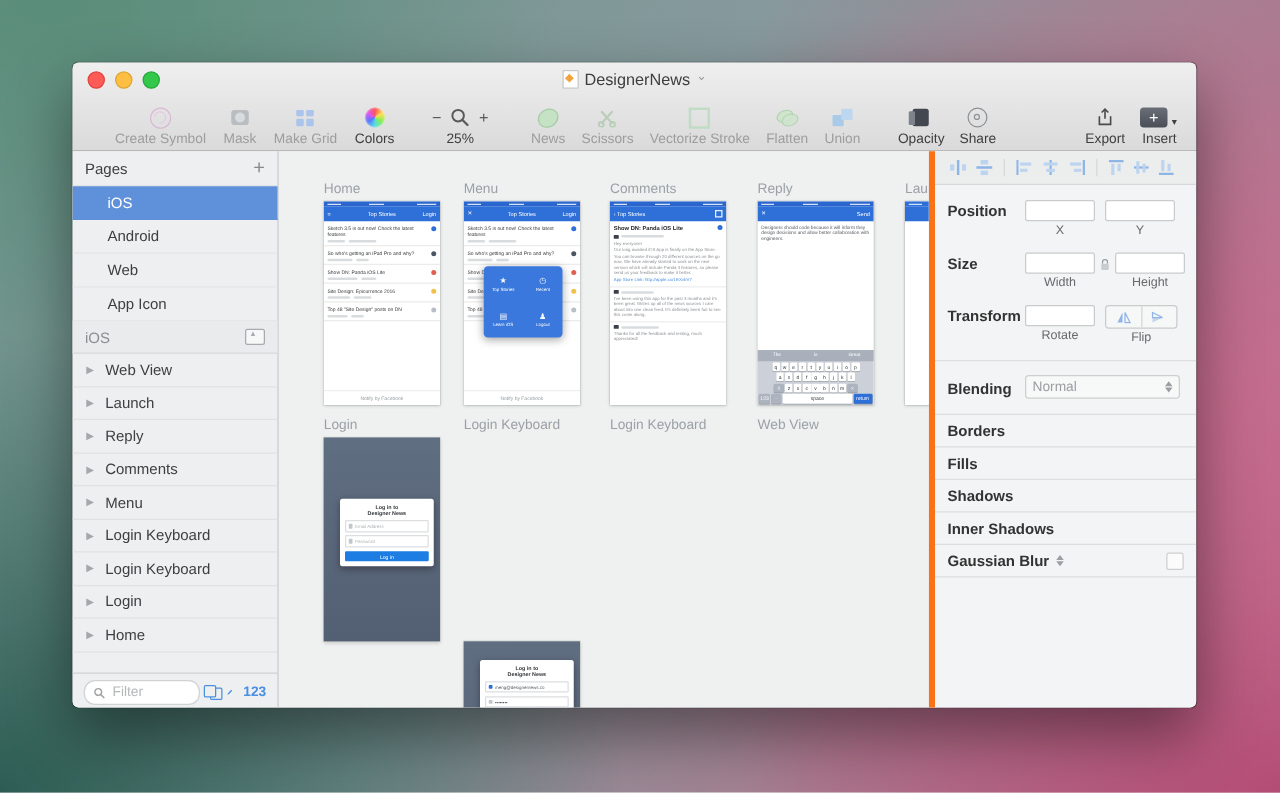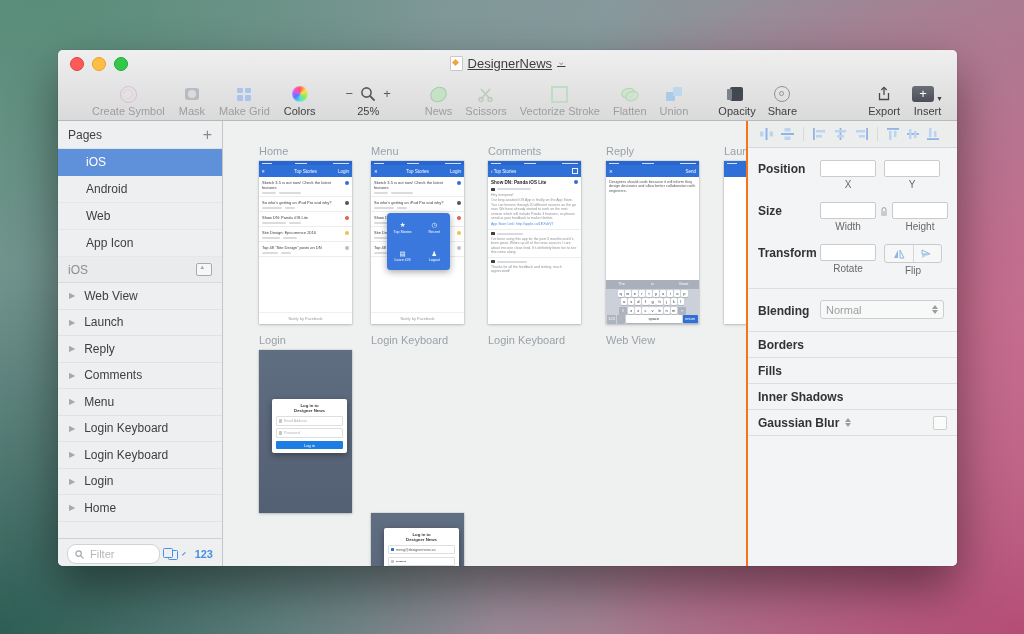--- a/index.html
+++ b/index.html
@@ -14,21 +14,21 @@
   
   .window{position:absolute;left:58px;top:50px;width:899px;height:516px;border-radius:5px;overflow:hidden;
     background:#eef0f1;box-shadow:0 22px 50px rgba(0,0,0,.45),0 0 1px rgba(0,0,0,.5);}
   .chrome{background:linear-gradient(#efefef,#dadada);border-bottom:1px solid #b9b9b9;}
   .titlebar{height:26px;position:relative;display:flex;align-items:center;}
   .lights{position:absolute;left:12px;top:7px;display:flex;gap:8px;}
   .light{width:12px;height:12px;border-radius:50%;}
   .light.red{background:#fc5b57;border:.5px solid #e2423e;}
   .light.yellow{background:#fdbe41;border:.5px solid #e0a430;}
   .light.green{background:#34c84a;border:.5px solid #23a939;}
-  .title-wrap{margin:0 auto;display:flex;align-items:center;gap:5px;font-size:13px;color:#3e3e3e;text-decoration:underline;}
+  .title-wrap{margin:0 auto;display:flex;align-items:center;gap:5px;font-size:13px;color:#3e3e3e;}
   .doc-icon{width:11px;height:13px;background:#fff;border:.5px solid #c9c9c9;border-radius:1px;position:relative;}
   .doc-icon::after{content:"";position:absolute;left:2.5px;top:3.5px;width:5px;height:5px;background:#f2a33c;transform:rotate(45deg);}
   .title-chev{color:#9a9a9a;font-size:10px;margin-top:-3px;}
   
   .toolbar{height:41px;display:flex;align-items:flex-end;padding:0 12px 3px 12px;}
   .tool{display:flex;flex-direction:column;align-items:center;justify-content:flex-end;gap:2px;}
   .tool-label{font-size:11px;color:#3f3f3f;white-space:nowrap;line-height:12px;}
   .tool-label.dim{color:#9d9d9d;}
   .tool-icon{height:18px;display:flex;align-items:center;justify-content:center;}
   .g1{margin-left:22px;display:flex;gap:14px;}
@@ -141,21 +141,21 @@
     box-shadow:0 2px 6px rgba(0,0,0,.35);}
   .lc-title{text-align:center;font-size:4.3px;font-weight:bold;color:#33363b;line-height:5.4px;}
   .lc-field{margin-top:2.6px;height:7.4px;border:.5px solid #dcdee0;border-radius:1px;display:flex;align-items:center;
     gap:1.6px;padding:0 2px;font-size:3.6px;color:#aeb2b6;}
   .lc-field.filled{color:#55585e;}
   .lc-ic{width:3.4px;height:3.4px;border-radius:.6px;background:#c3c7cb;flex:none;}
   .lc-ic.blue{background:#2e6fd8;}
   .lc-btn{margin-top:3.2px;height:8.4px;background:#1d7de2;border-radius:1px;color:#fff;font-size:4.1px;
     display:flex;align-items:center;justify-content:center;}
   
-  .inspector{width:209px;background:#f3f4f5;border-left:2px solid #f97316;display:flex;flex-direction:column;font-size:12px;color:#2f3133;}
+  .inspector{width:209px;background:#f3f4f5;border-left:5px solid #f97316;display:flex;flex-direction:column;font-size:12px;color:#2f3133;}
   .align-bar{height:26px;background:#eceeee;border-bottom:1px solid #d6d8d9;display:flex;align-items:center;padding:0 8px;}
   .align-bar svg{display:block;}
   .align-btn{padding:3px 4px;}
   .align-sep{width:1px;height:14px;background:#d6d8d9;margin:0 5px;}
   .insp-row{display:flex;align-items:flex-start;padding:0 10px;margin-top:12px;}
   .insp-label{width:62px;padding-top:2px;font-weight:600;color:#333;flex:none;}
   .field-col{display:flex;flex-direction:column;align-items:center;gap:2px;margin-right:8px;}
   .field{width:56px;height:17px;background:#fff;border:1px solid #c9cbcc;border-radius:2px;outline:none;font-size:11px;padding:0 3px;box-sizing:border-box;}
   .sub{font-size:10px;color:#66696c;}
   .lockcol{padding-top:4px;margin-right:4px;margin-left:-4px;}
@@ -786,20 +786,23 @@
       </div>
 
       <div class="insp-sections">
         <div class="insp-section">
             <span>Borders</span>
           </div>
         <div class="insp-section">
             <span>Fills</span>
           </div>
         <div class="insp-section">
+            <span>Shadows</span>
+          </div>
+        <div class="insp-section">
             <span>Inner Shadows</span>
           </div>
         <div class="insp-section">
           <span>Gaussian Blur</span>
           <span class="gb-stepper">
               <span class="tri-up"></span>
               <span class="tri-down"></span>
             </span>
           <span class="gb-check"></span>
         </div>

